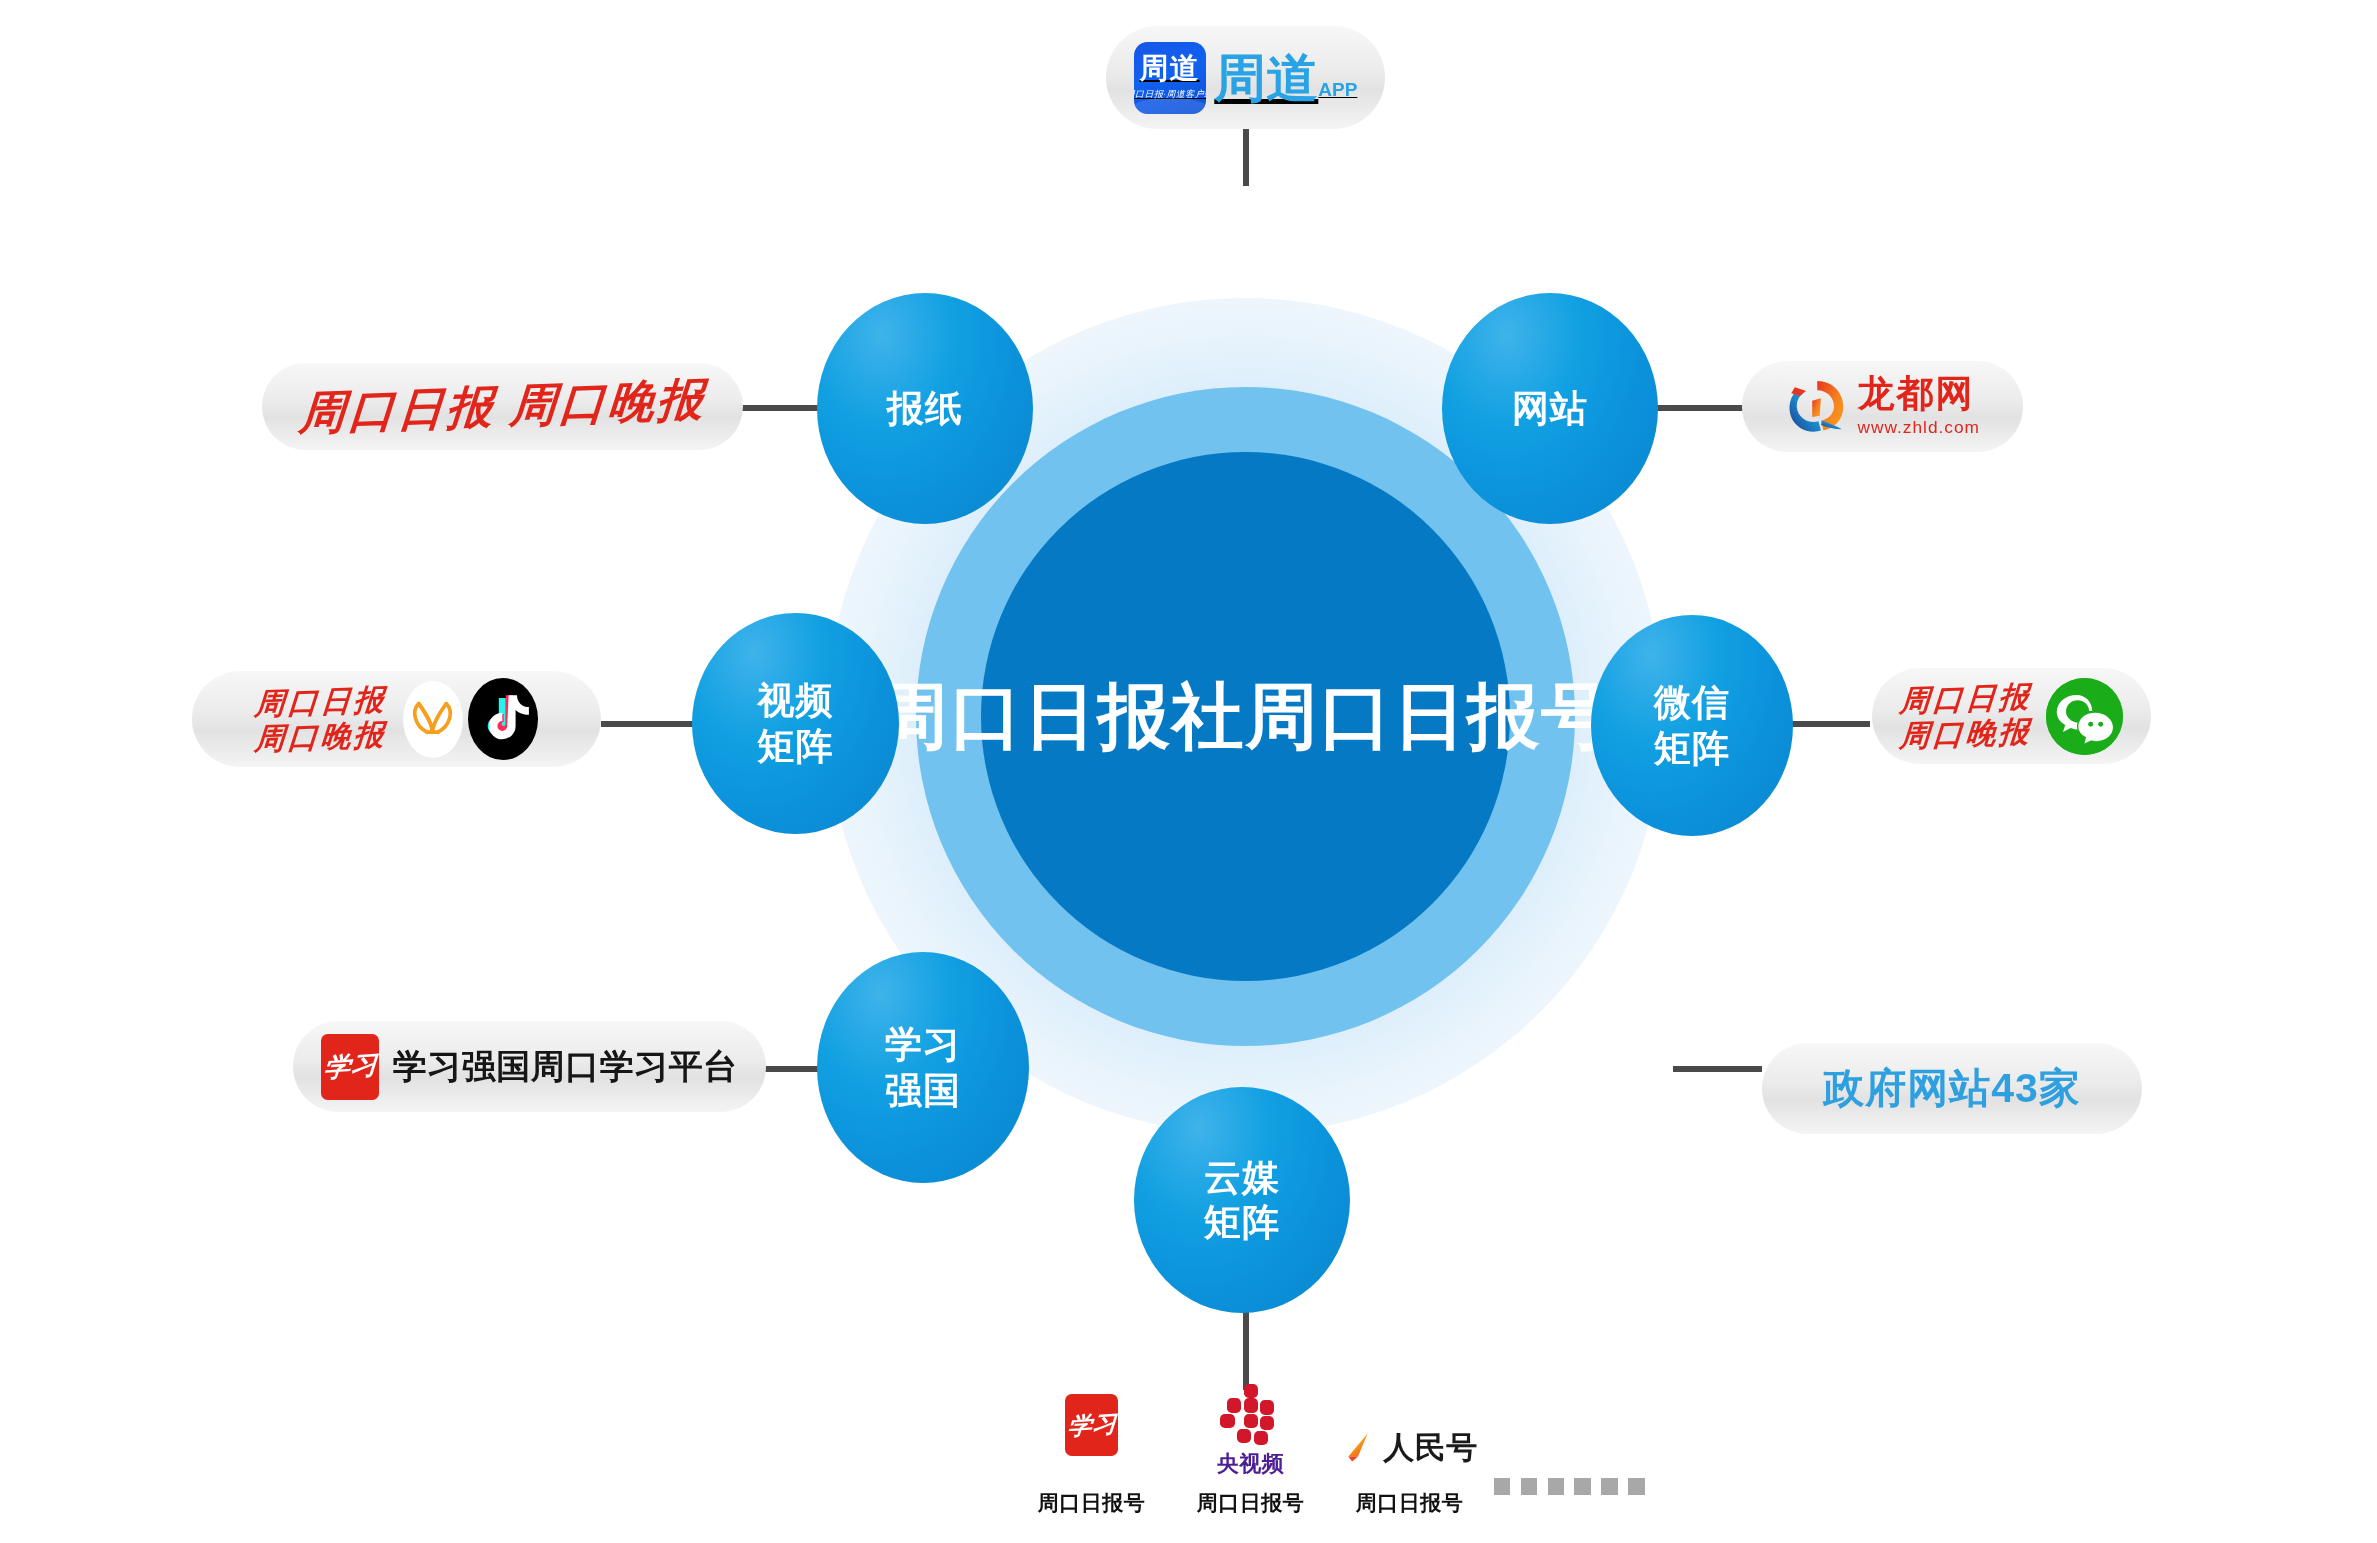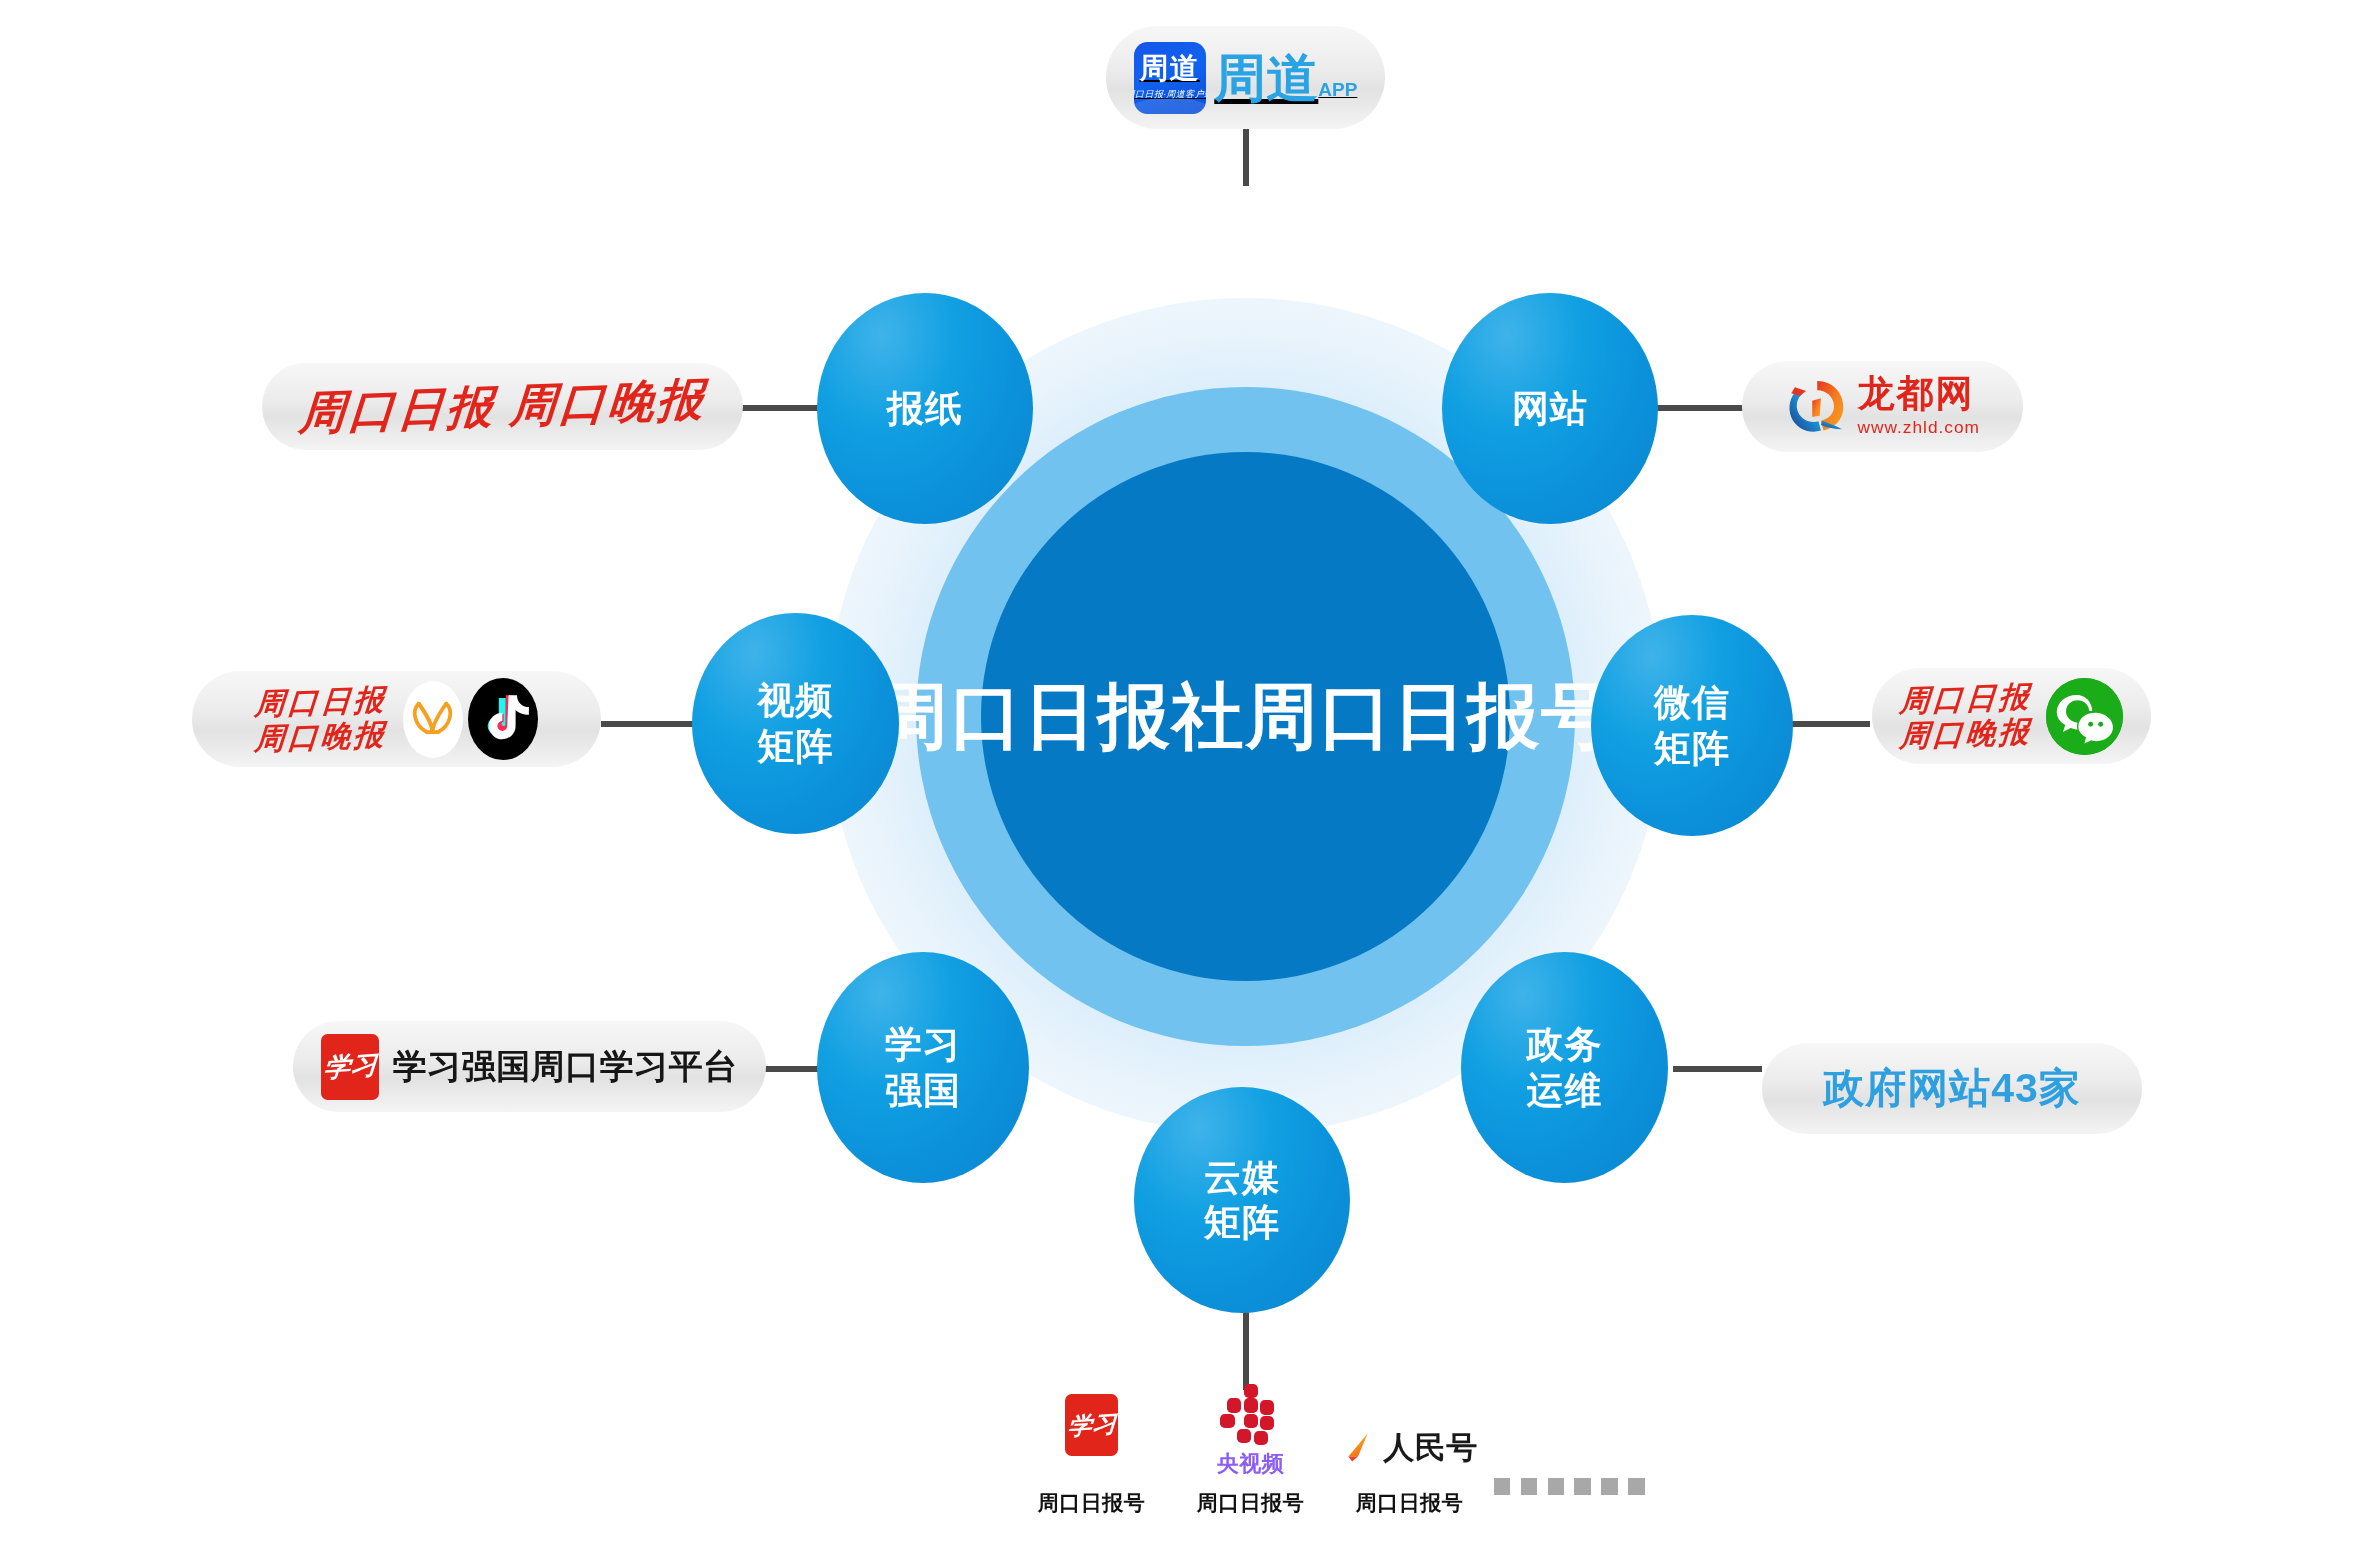--- a/index.html
+++ b/index.html
@@ -212,21 +212,21 @@
   .bottom-caption {
     color: #111111;
     font-size: 21px;
     font-weight: bold;
     letter-spacing: 0.5px;
     white-space: nowrap;
   }
   .yang-logo { position: relative; }
   .yang-cell { position: absolute; background: #d3172a; border-radius: 4.8px; }
   .yang-word {
-    color: #8b5cf6;
+    color: #4c1d95;
     font-size: 22px;
     font-weight: bold;
     letter-spacing: 0.5px;
     margin-top: 2.9px;
   }
   .renmin-wrap { display: flex; align-items: center; }
   .renmin-word {
     color: #1a1a1a;
     font-size: 31px;
     font-weight: bold;
@@ -264,24 +264,20 @@
 
   <div class="node" style="left:1442px; top:293px; width:216px; height:231px;">
     <span>网站</span>
   </div>
 
   <div class="node" style="left:1591px; top:615px; width:202px; height:221px;">
     <span>微信</span>
     <span>矩阵</span>
   </div>
 
-  <div class="node" style="left:1461px; top:952px; width:207px; height:231px;">
-    <span>政务</span>
-    <span>运维</span>
-  </div>
 
   <div class="node" style="left:1134px; top:1087px; width:216px; height:226px;">
     <span>云媒</span>
     <span>矩阵</span>
   </div>
 
   <div class="node" style="left:817px; top:952px; width:212px; height:231px;">
     <span>学习</span>
     <span>强国</span>
   </div>

